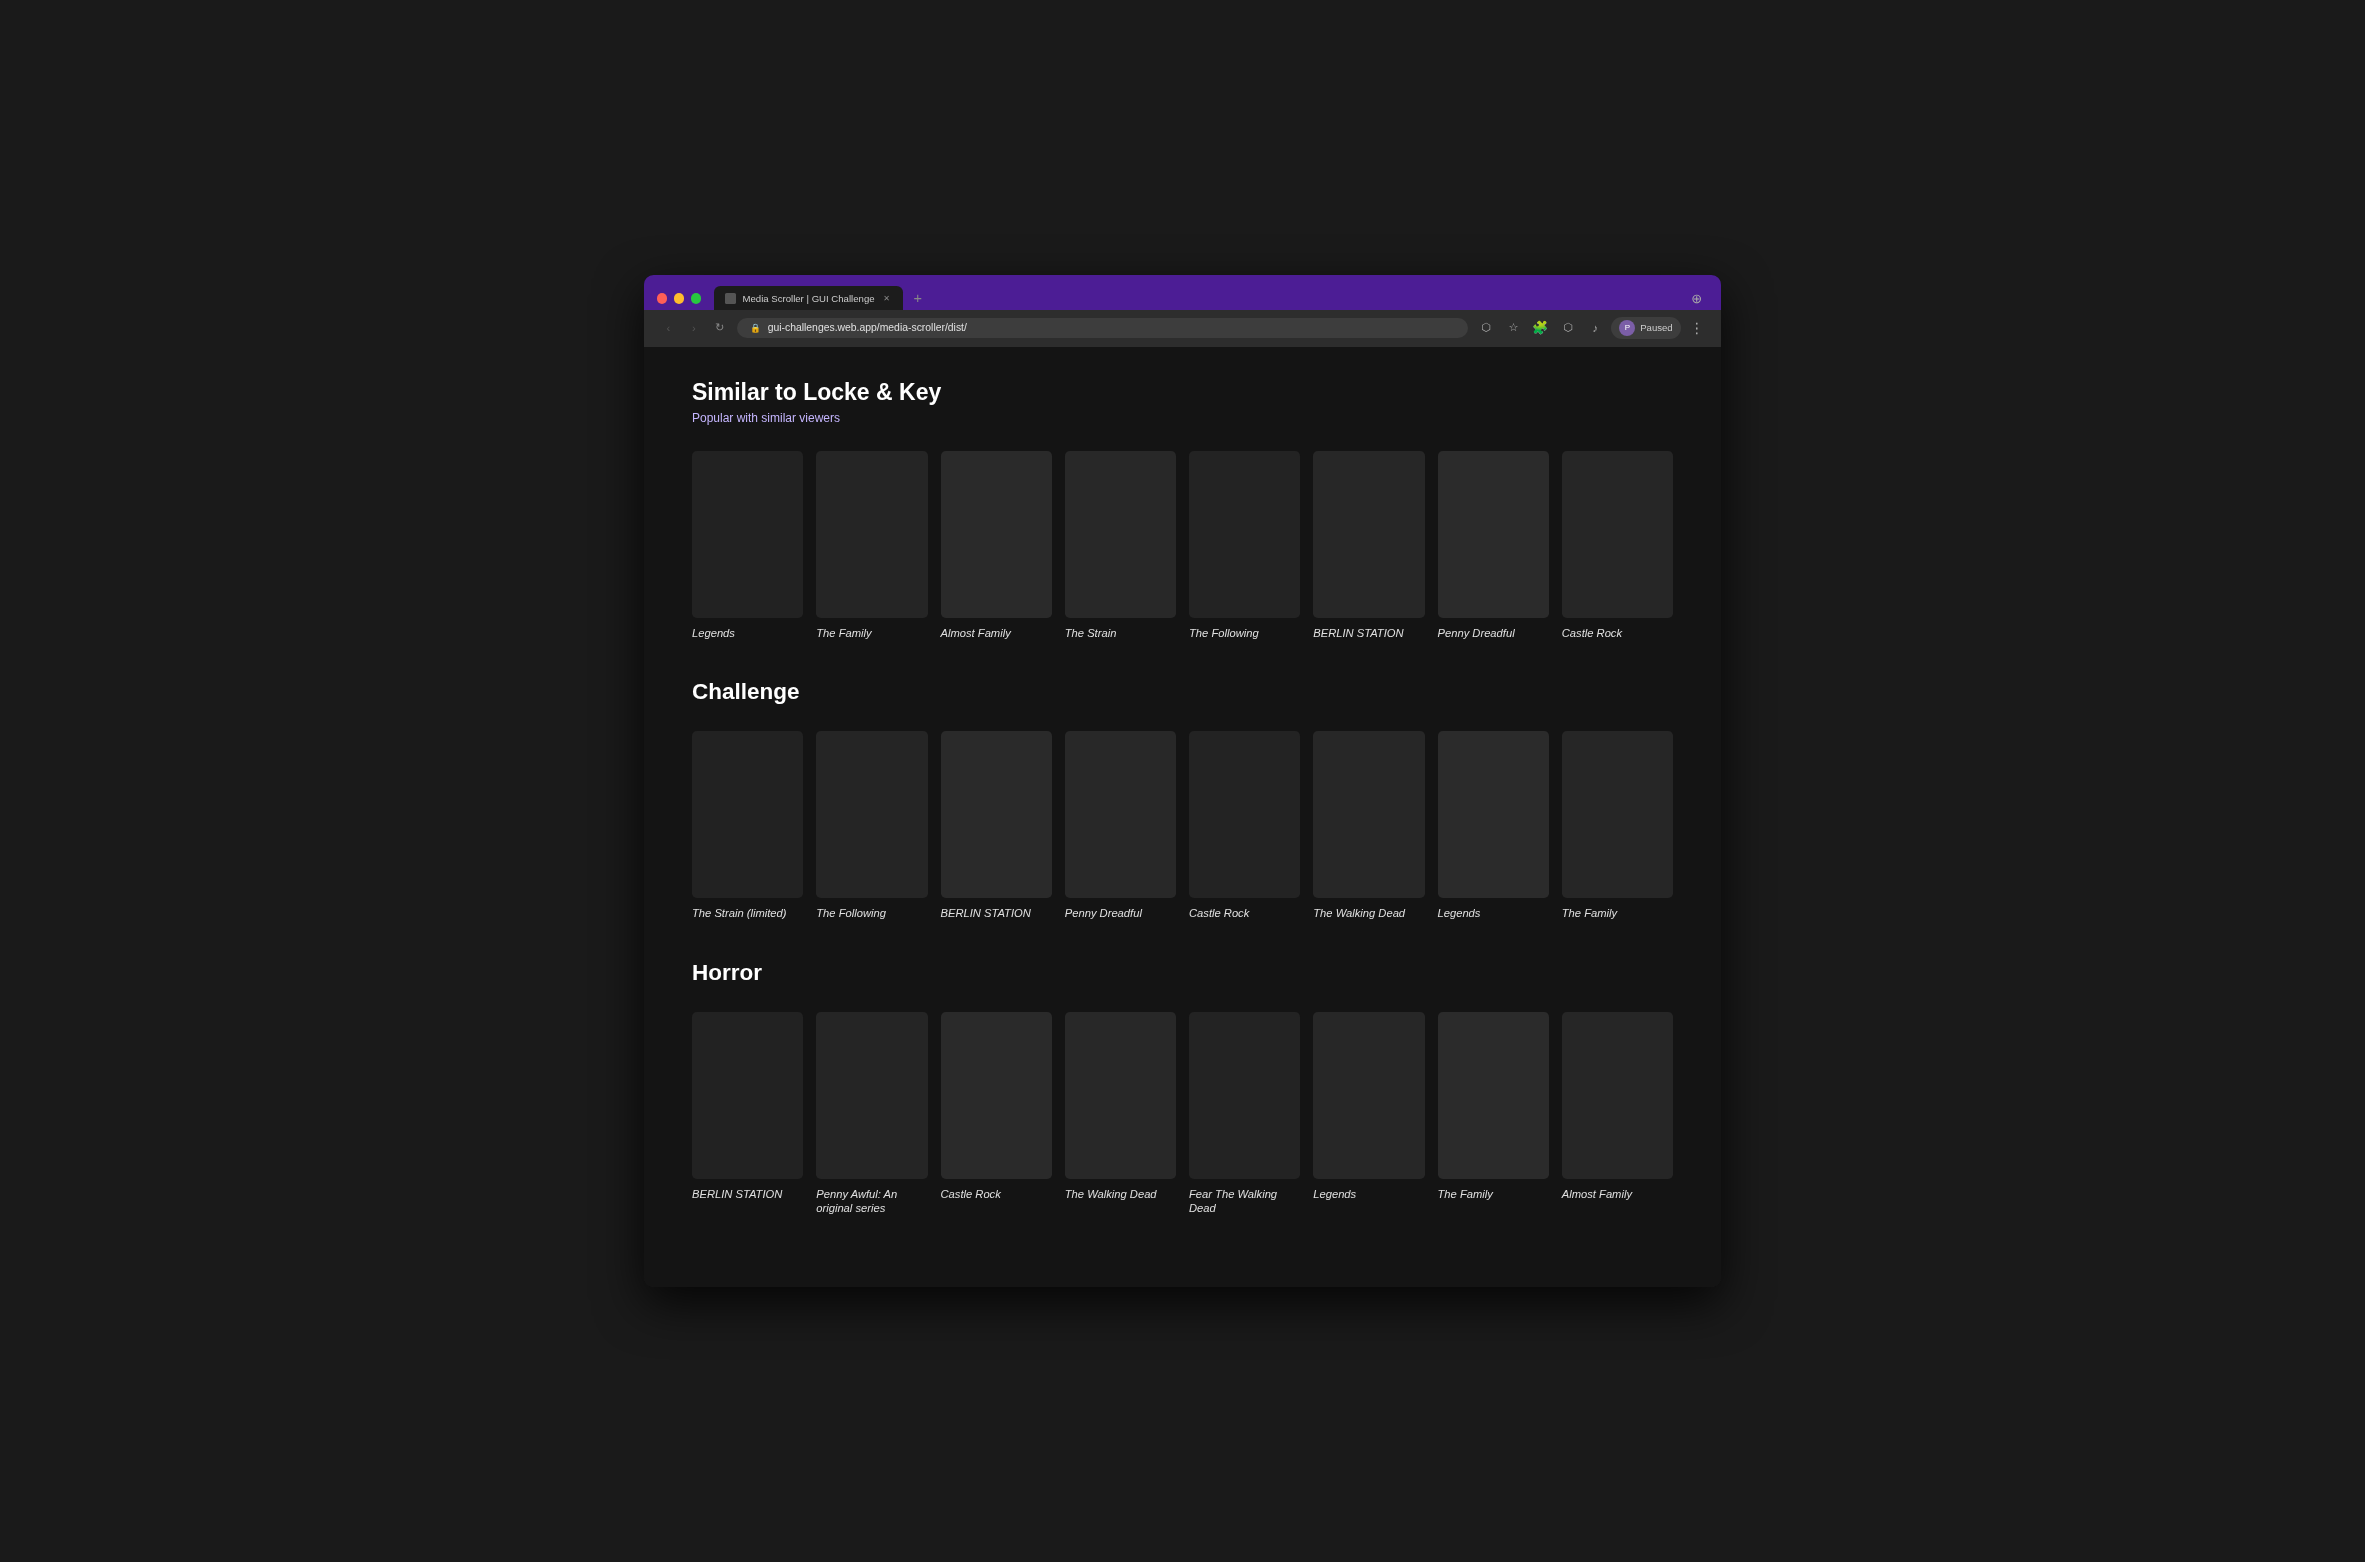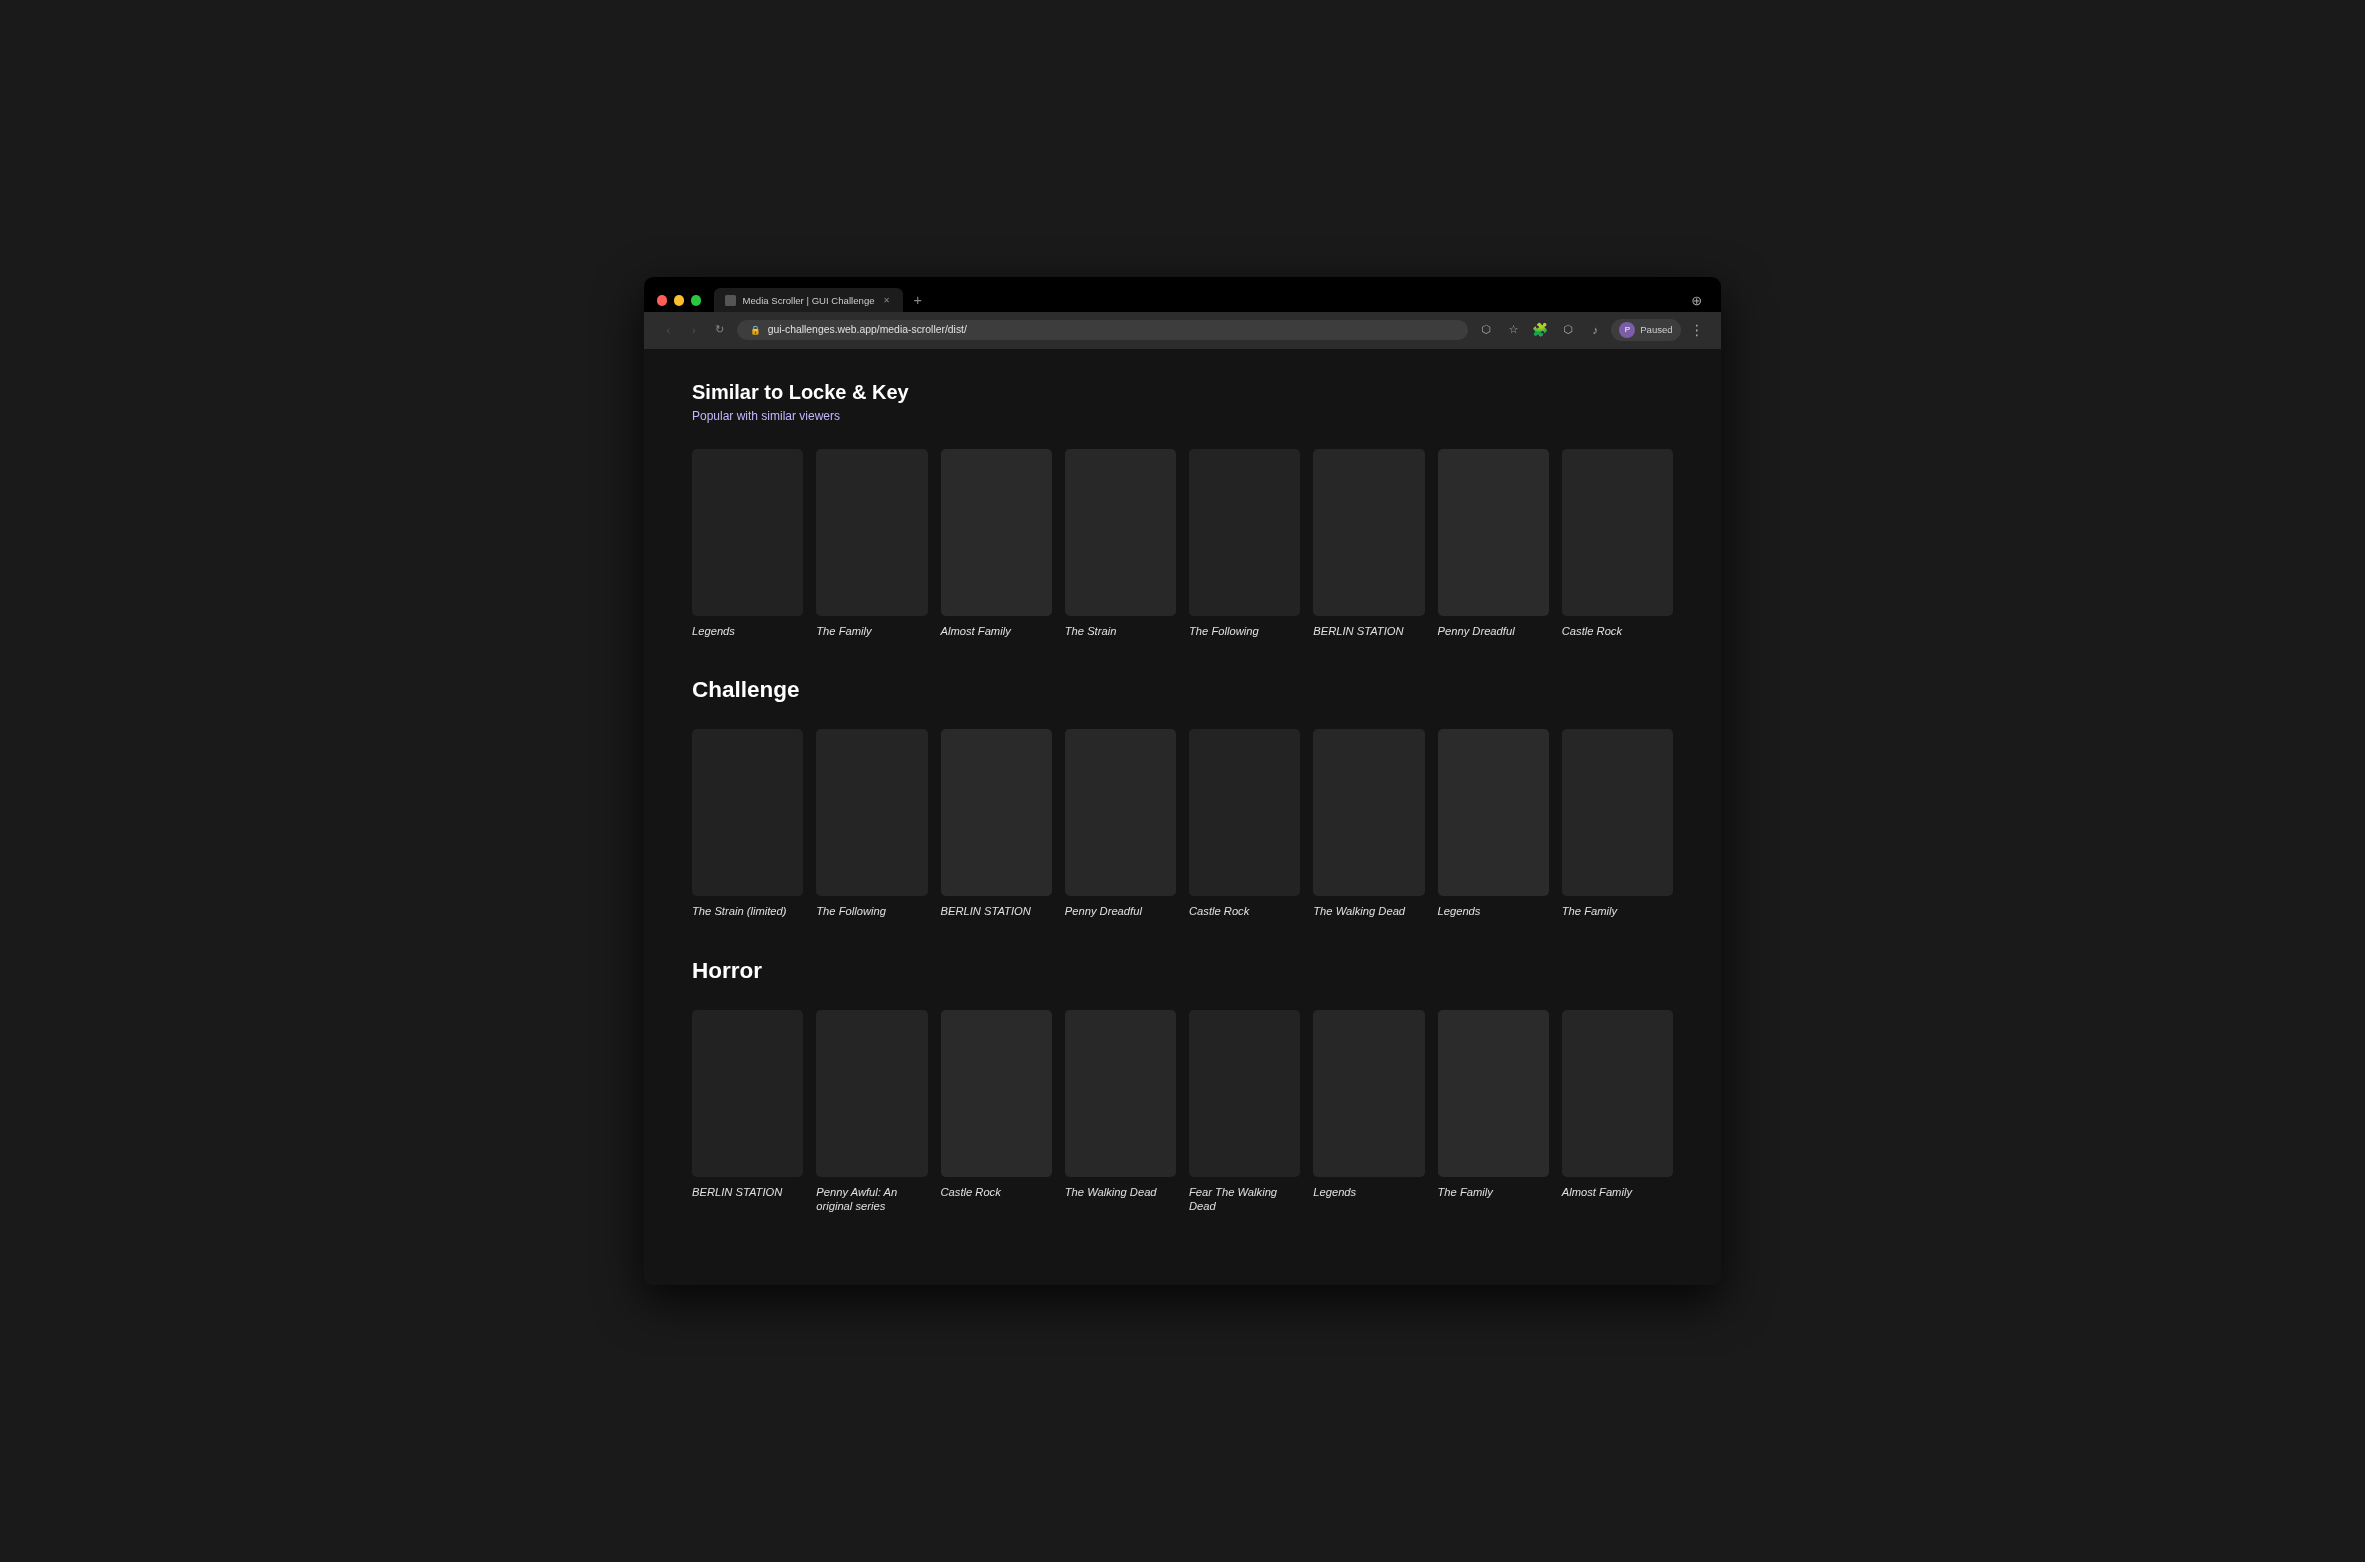--- a/index.html
+++ b/index.html
@@ -20,21 +20,21 @@
     .browser-window {
       width: 1077px;
       background: #1c1c1c;
       border-radius: 9.6px;
       box-shadow: 0 16px 48px rgba(0,0,0,0.8);
       overflow: hidden;
     }
 
     
     .browser-chrome {
-      background: #000000;
+      background: #4c1d95;
       padding: 0;
     }
 
     .title-bar {
       display: flex;
       align-items: center;
       padding: 11.2px 13px 0;
       gap: 6.4px;
     }
 
@@ -211,21 +211,21 @@
       background: #141414;
       padding: 32px 48px;
       min-height: 482px;
     }
 
     .section {
       margin-bottom: 39px;
     }
 
     .section-title {
-      font-size: 20px;
+      font-size: 23px;
       font-weight: 700;
       color: #ffffff;
       margin-bottom: 4.8px;
     }
 
     .section-subtitle {
       font-size: 12px;
       color: #c4b5fd;
       margin-bottom: 26px;
     }

